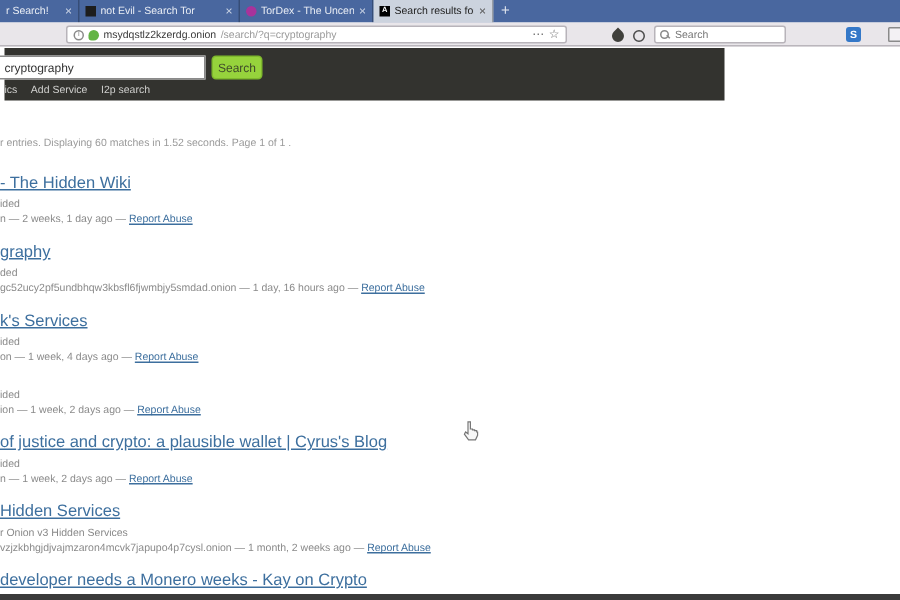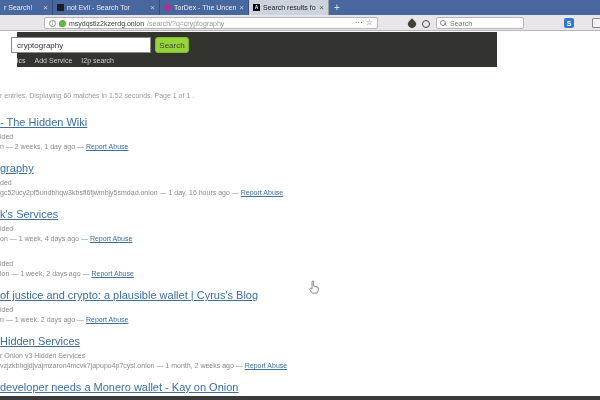--- a/index.html
+++ b/index.html
@@ -59,21 +59,21 @@
                 background:#8a8a8a; transform:rotate(45deg); }
   .chrome-search input { border:none; outline:none; width:70px; font-size:7px;
                          color:#444; font-family:"Liberation Sans", sans-serif; background:transparent; }
   .noscript { position:absolute; left:564px; top:3px; width:10px; height:10px;
               background:#3478c8; border-radius:2px; color:#fff; font-size:7px;
               font-weight:bold; display:flex; align-items:center; justify-content:center; }
   .edge-icon { position:absolute; left:592px; top:3px; width:12px; height:10px;
                border:1px solid #8a8a8a; border-radius:1px; background:#f3f1f4; }
 
   
-  .site-header { position:absolute; top:32px; left:17px; width:480px; height:35px;
+  .site-header { position:absolute; top:32px; left:3px; width:480px; height:35px;
                  background:#33332f; }
   .site-search { position:absolute; left:-6px; top:5px; width:140px; height:16px;
                  border:1px solid #8a8a8a; background:#fff; font-size:8px; color:#333;
                  padding:0 5px; font-family:"Liberation Sans", sans-serif; outline:none; }
   .search-btn { position:absolute; left:138px; top:5px; width:34px; height:16px;
                 background:#96d33c; border:1px solid #7fb92d; border-radius:3px;
                 font-size:8px; color:#3f4a2a; font-family:"Liberation Sans", sans-serif;
                 cursor:pointer; }
   .site-nav { position:absolute; left:0; top:25px; display:flex; gap:9px;
               font-size:7px; color:#cfcfcd; }
@@ -186,21 +186,21 @@
       <div class="r-url"><span>n — 1 week, 2 days ago — </span><a class="r-report">Report Abuse</a></div>
     </div>
 
     <div class="result">
       <a class="r-title">Hidden Services</a>
       <div class="r-desc">r Onion v3 Hidden Services</div>
       <div class="r-url"><span>vzjzkbhgjdjvajmzaron4mcvk7japupo4p7cysl.onion — 1 month, 2 weeks ago — </span><a class="r-report">Report Abuse</a></div>
     </div>
 
     <div class="result">
-      <a class="r-title">developer needs a Monero wallet - Kay on Onion</a>
+      <a class="r-title">developer needs a Monero weeks - Kay on Crypto</a>
       <div class="r-desc">ided</div>
       
     </div>
 
   </div>
 
   <div class="bottom-strip"></div>
 
   <svg class="cursor" width="12" height="15" viewBox="0 0 12 15">
     <path d="M4 1.2 L5.6 1.2 L5.6 6 L7 6 L7 6.6 L8.4 6.6 L8.4 7.1 L9.8 7.1 L9.8 8 L10.4 8 L10.4 10.2 L9 13.2 L4.4 13.2 L1.6 9.4 L2.4 8 L4 9.2 Z" fill="#f7f7f7" stroke="#777" stroke-width="0.8"></path>

